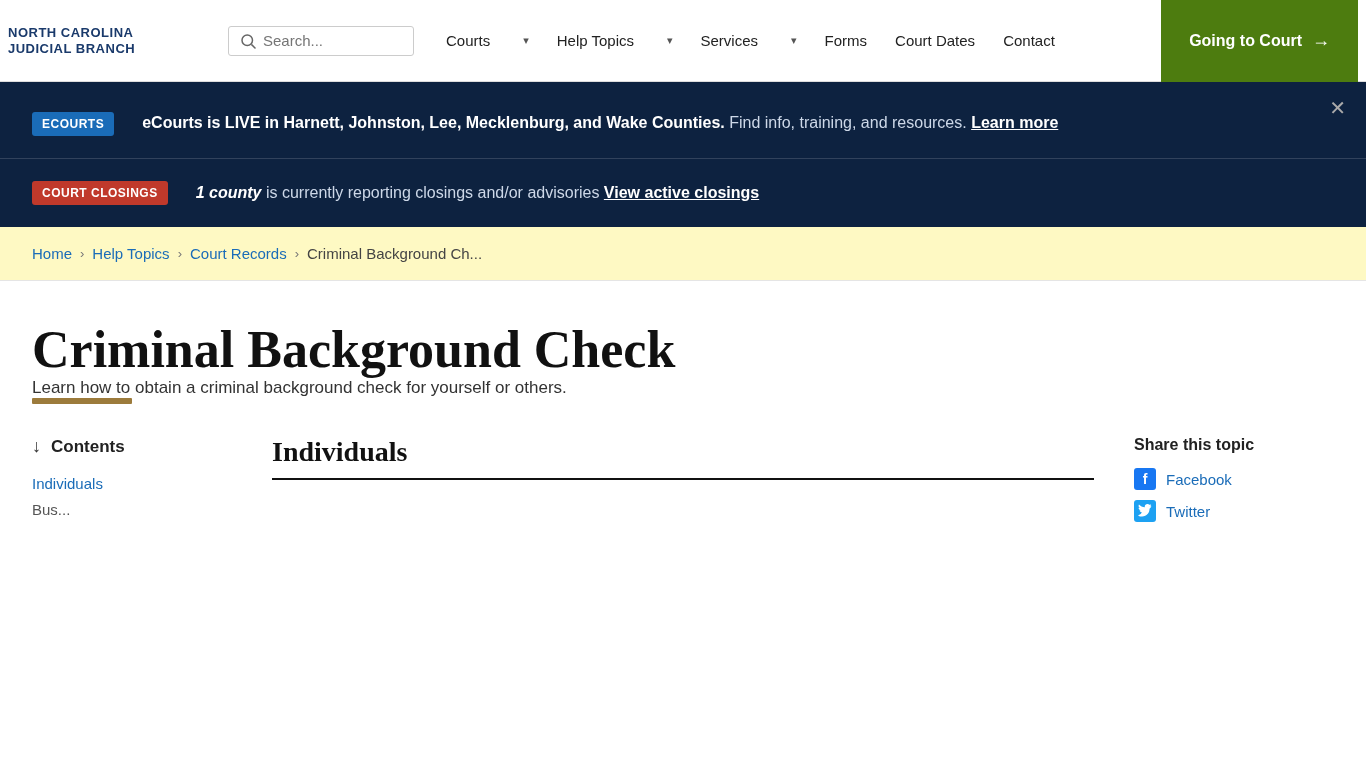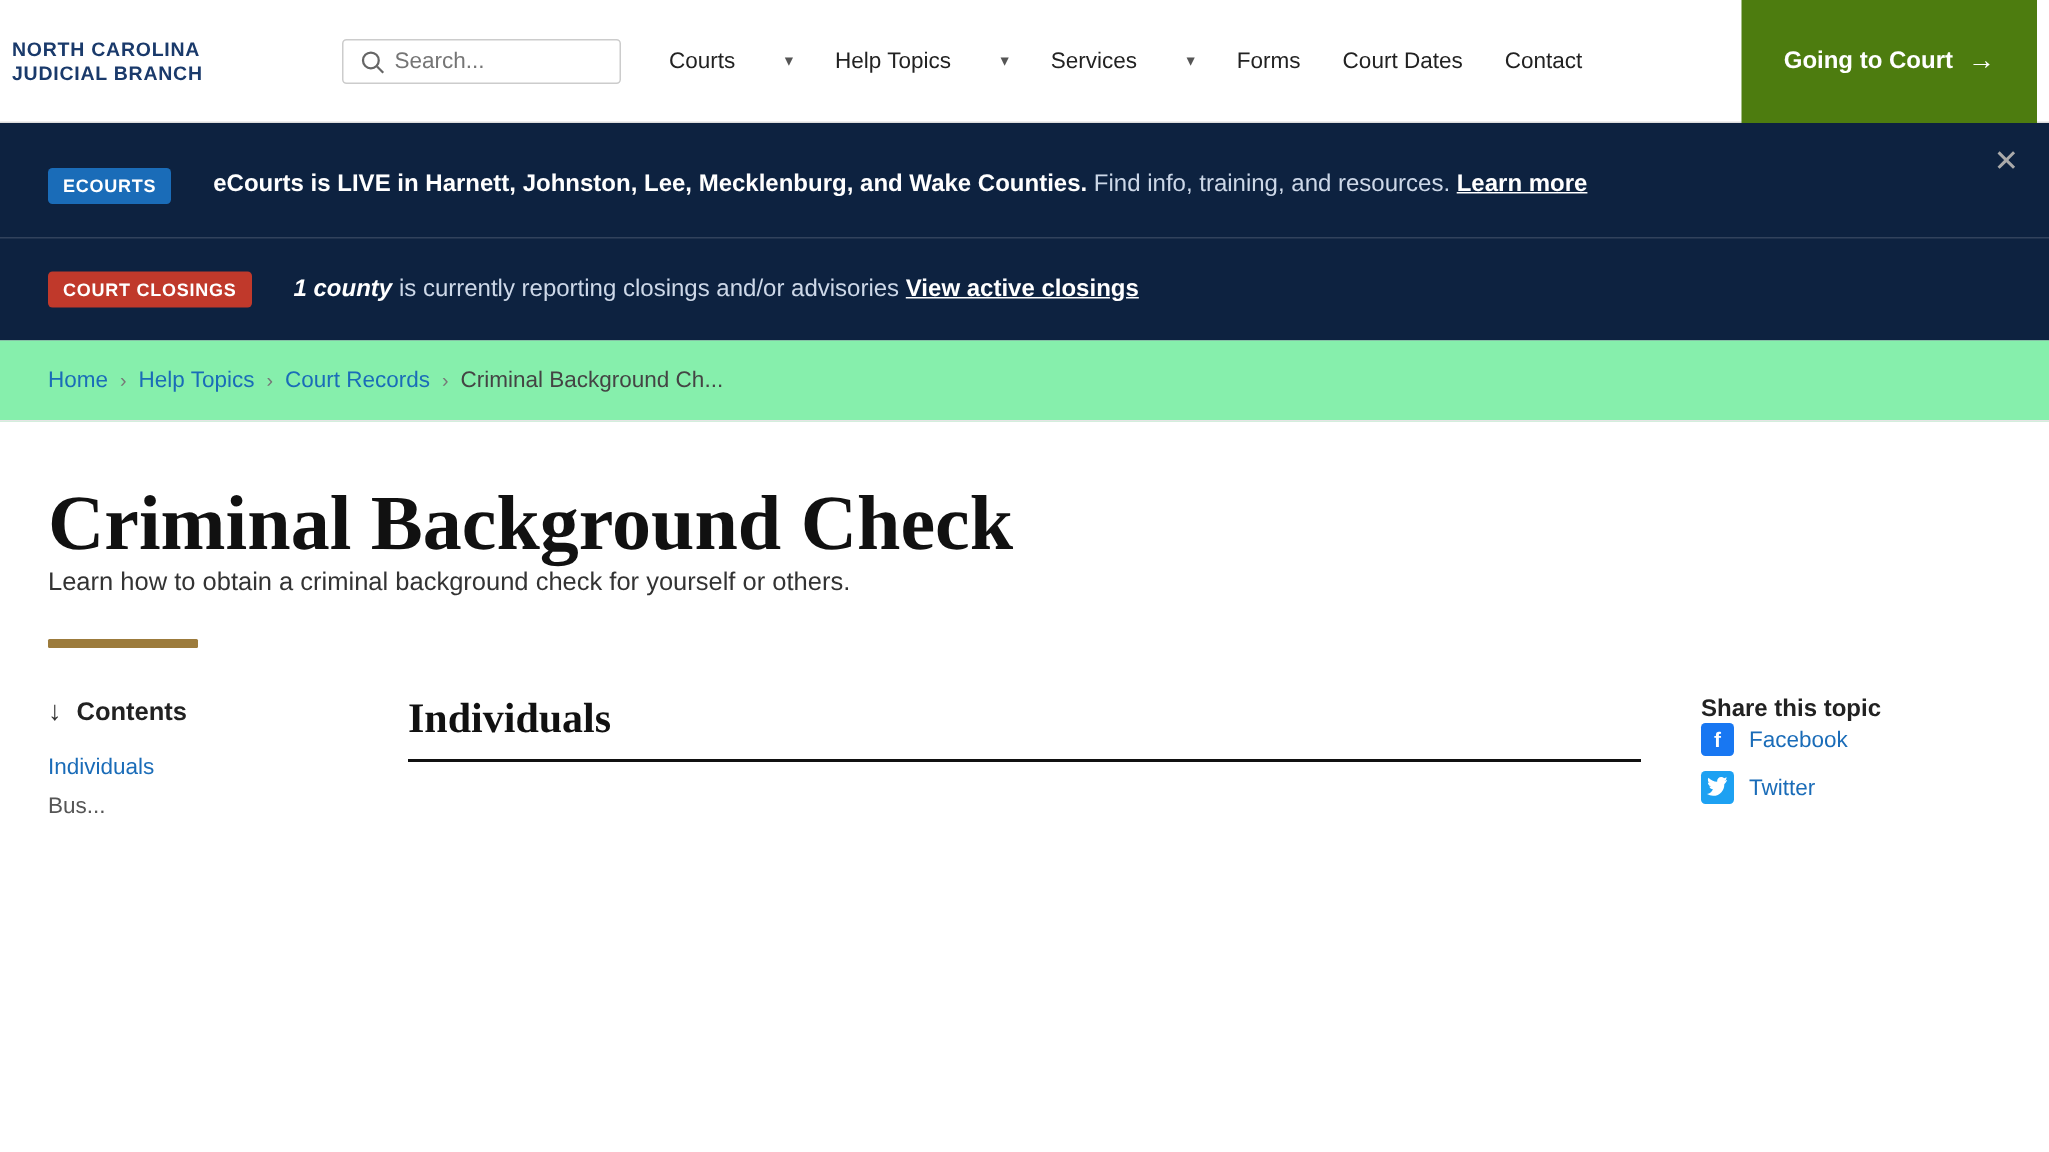--- a/index.html
+++ b/index.html
@@ -182,21 +182,21 @@
       color: #fff;
       font-weight: 600;
       text-decoration: underline;
     }
 
     
     .breadcrumb {
       display: flex;
       align-items: center;
       padding: 18px 32px;
-      background: #86efac;
+      background: #fef9c3;
       font-size: 15px;
       border-bottom: 1px solid #e5e5e5;
     }
     .breadcrumb a {
       color: #1a6cb8;
       text-decoration: none;
     }
     .breadcrumb .sep {
       margin: 0 8px;
       color: #777;
@@ -215,21 +215,20 @@
       font-family: Georgia, 'Times New Roman', serif;
       font-size: 52px;
       font-weight: 700;
       color: #111;
       line-height: 1.1;
       margin-top: 8px;
     }
     .page-subtitle {
       font-size: 17px;
       color: #333;
-      margin-bottom: 28px;
     }
     .gold-bar {
       width: 100px;
       height: 6px;
       background: #9c7b3c;
       margin-bottom: 32px;
       border-radius: 1px;
     }
 
     
@@ -289,20 +288,21 @@
 
     
     .share-col {
       min-width: 200px;
       max-width: 220px;
     }
     .share-heading {
       font-size: 16px;
       font-weight: 700;
       color: #222;
+      margin-bottom: 14px;
     }
     .share-item {
       display: flex;
       align-items: center;
       gap: 10px;
       margin-bottom: 10px;
       font-size: 15px;
     }
     .share-item a {
       color: #1a6cb8;

